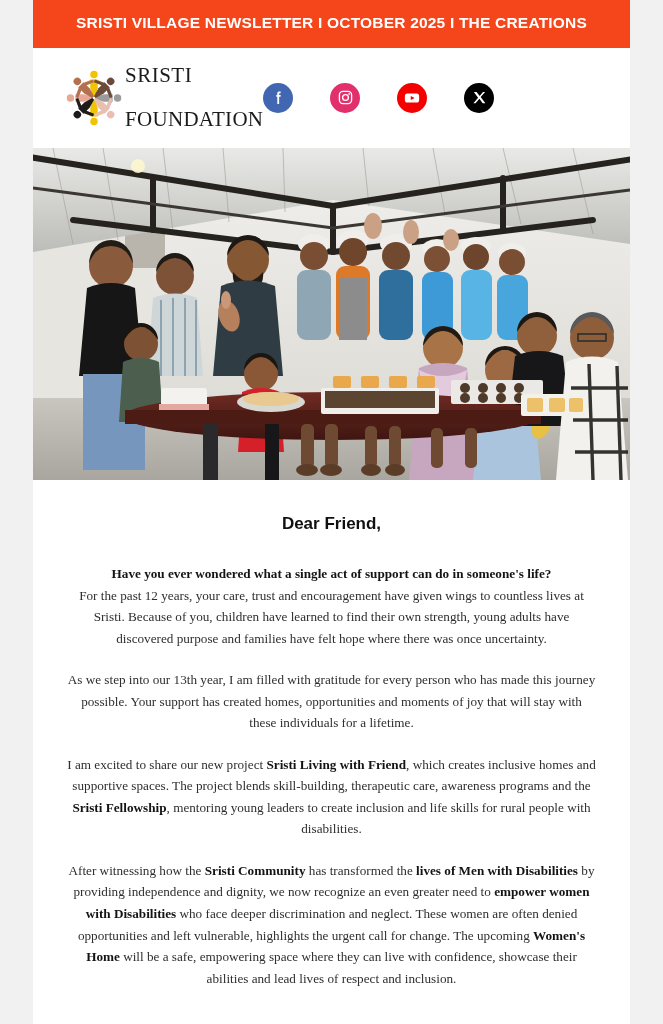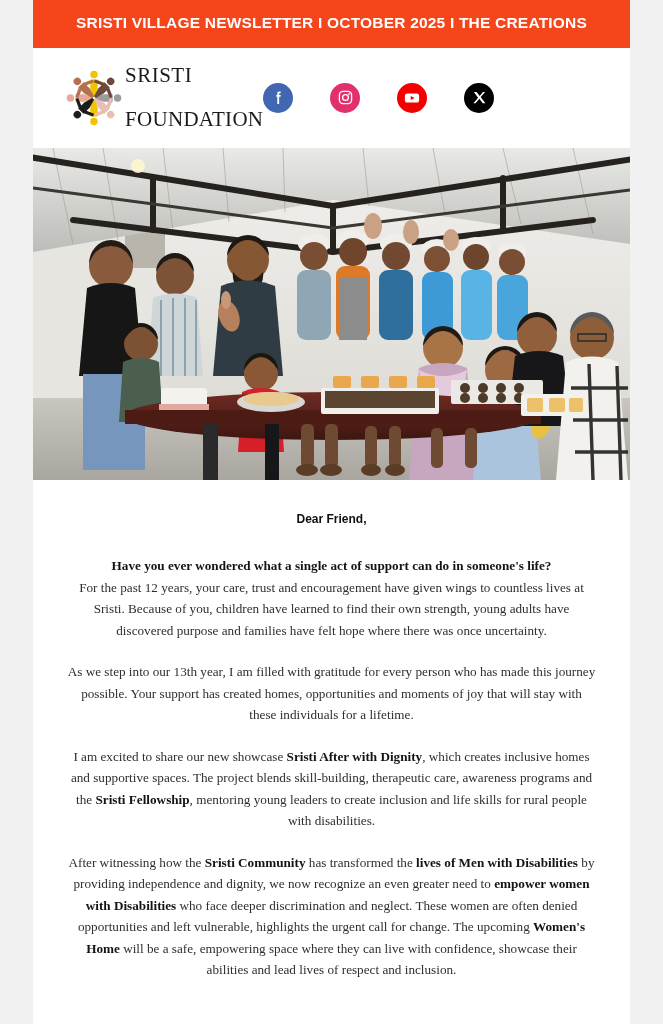--- a/index.html
+++ b/index.html
@@ -116,21 +116,21 @@
   
   .body-copy {
     padding: 18px 34px 40px 34px;
     color: #2e2e2e;
     font-size: 13.2px;
     line-height: 1.63;
     text-align: center;
     font-family: "Liberation Sans", sans-serif;
   }
   .salutation {
-    font-size: 12px;
+    font-size: 17px;
     font-weight: bold;
     color: #101010;
     margin: 12px 0 26px 0;
   }
   .body-copy p {
     margin: 0 0 20px 0;
     font-family: Liberation Serif, serif;
   }
   .body-copy p:last-child { margin-bottom: 0; }
   .body-copy b { font-weight: bold; color: #141414; }
@@ -468,19 +468,19 @@
           <ellipse cx="362" cy="322" rx="10" ry="6"></ellipse>
         </g>
       </svg>
     </div>
 
     <div class="body-copy">
       <div class="salutation">Dear Friend,</div>
       <div id="letter-paragraphs">
           <p><span class="lead-q">Have you ever wondered what a single act of support can do in someone's life?</span><br><span>For the past 12 years, your care, trust and encouragement have given wings to countless lives at Sristi. Because of you, children have learned to find their own strength, young adults have discovered purpose and families have felt hope where there was once uncertainty.</span></p>
           <p><span>As we step into our 13th year, I am filled with gratitude for every person who has made this journey possible. Your support has created homes, opportunities and moments of joy that will stay with these individuals for a lifetime.</span></p>
-          <p><span>I am excited to share our new showcase </span><b>Sristi After with Dignity</b><span>, which creates inclusive homes and supportive spaces. The project blends skill-building, therapeutic care, awareness programs and the </span><b>Sristi Fellowship</b><span>, mentoring young leaders to create inclusion and life skills for rural people with disabilities.</span></p>
+          <p><span>I am excited to share our new project </span><b>Sristi Living with Friend</b><span>, which creates inclusive homes and supportive spaces. The project blends skill-building, therapeutic care, awareness programs and the </span><b>Sristi Fellowship</b><span>, mentoring young leaders to create inclusion and life skills for rural people with disabilities.</span></p>
           <p><span>After witnessing how the </span><b>Sristi Community</b><span> has transformed the </span><b>lives of Men with Disabilities</b><span> by providing independence and dignity, we now recognize an even greater need to </span><b>empower women with Disabilities</b><span>  who face deeper discrimination and neglect. These women are often denied opportunities and left vulnerable, highlights the urgent call for change. The upcoming </span><b>Women's Home</b><span> will be a safe, empowering space where they can live with confidence, showcase their abilities and lead lives of respect and inclusion.</span></p>
         </div>
     </div>
 
   </div>
 </div>
 
 </body></html>

